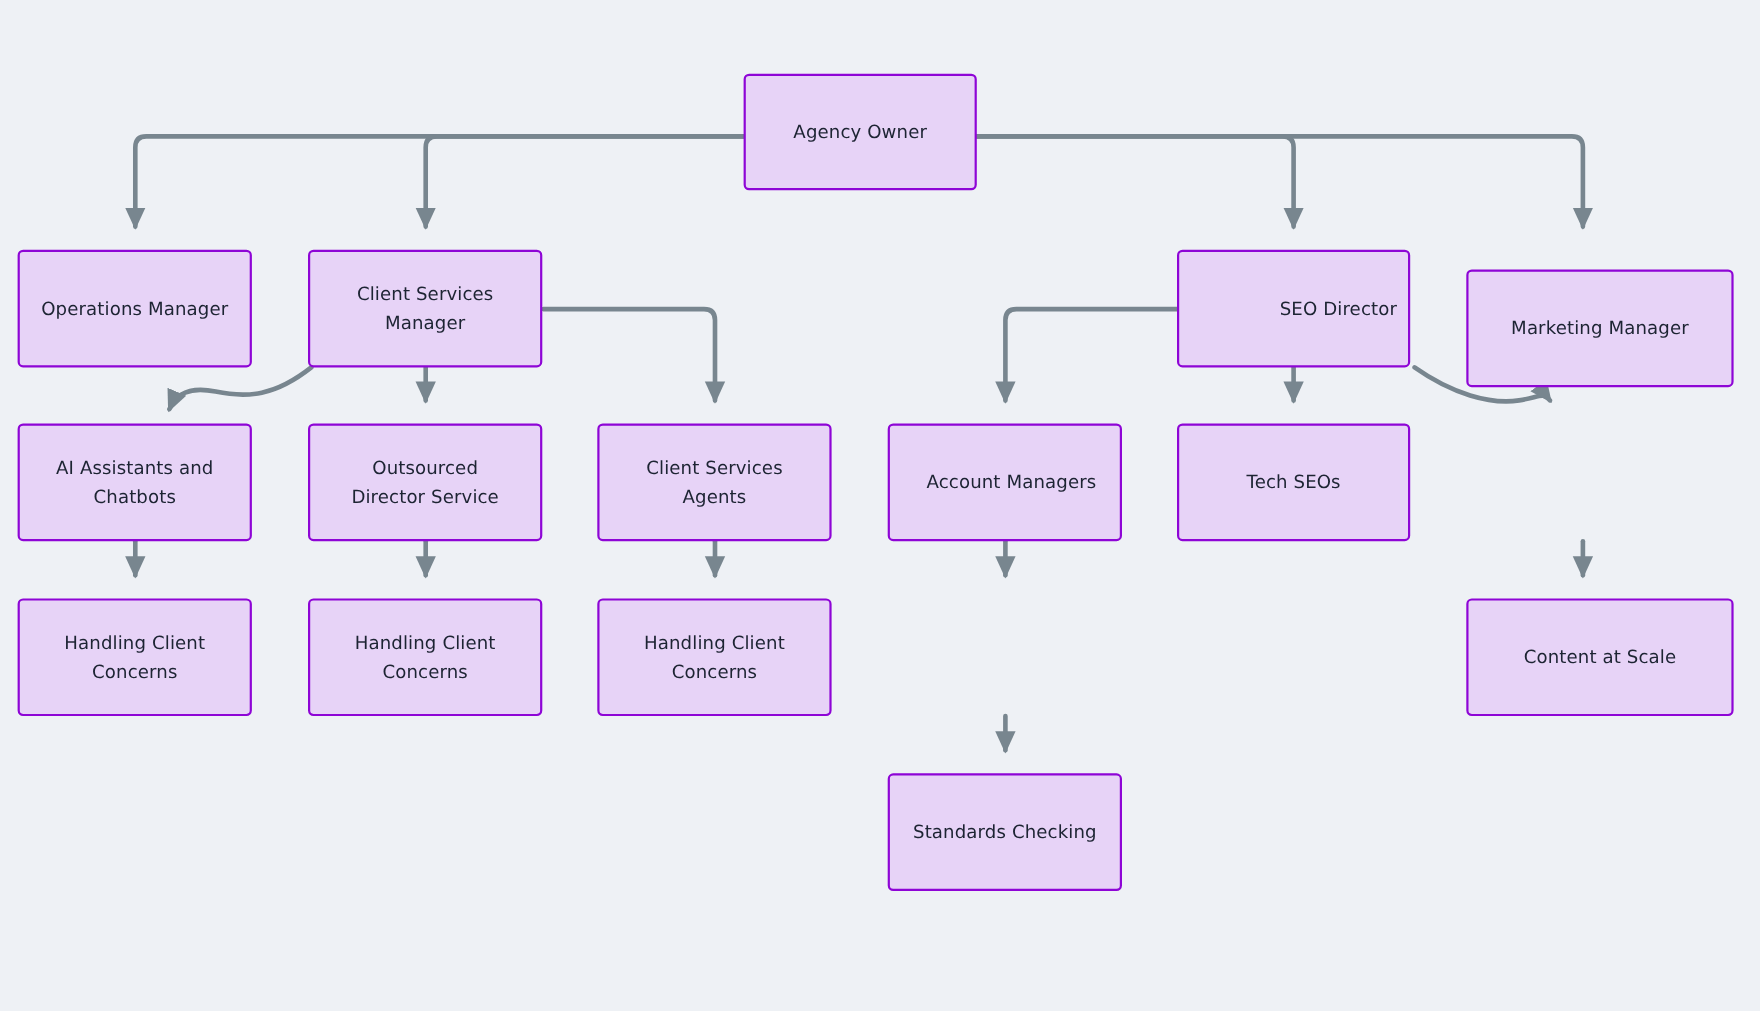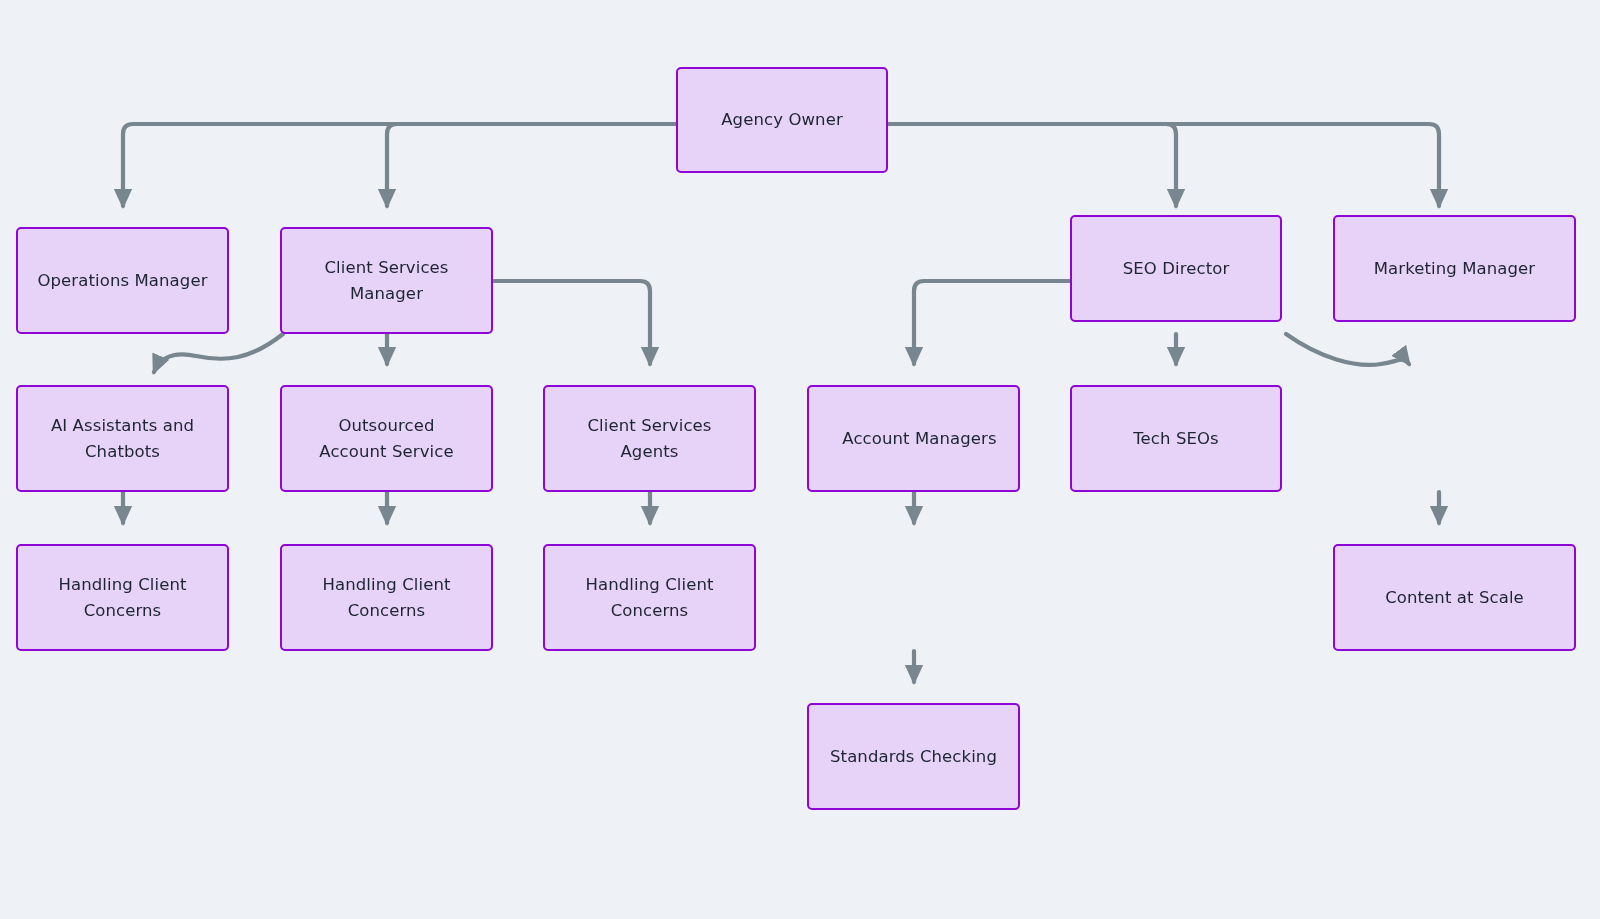--- a/index.html
+++ b/index.html
@@ -104,36 +104,36 @@
 
   <div class="node" style="left:16px; top:227px; width:213px; height:107px;text-align:right;">
     <span class="node-label">Operations Manager</span>
   </div>
 
   <div class="node" style="left:280px; top:227px; width:213px; height:107px;">
     <span class="node-label">Client Services
 Manager</span>
   </div>
 
-  <div class="node" style="left:1070px; top:215px; width:212px; height:107px;">
+  <div class="node" style="left:1070px; top:227px; width:212px; height:107px;justify-content:flex-end;">
     <span class="node-label">SEO Director</span>
   </div>
 
-  <div class="node" style="left:1333px; top:215px; width:243px; height:107px;">
+  <div class="node" style="left:1333px; top:245px; width:243px; height:107px;">
     <span class="node-label">Marketing Manager</span>
   </div>
 
   <div class="node" style="left:16px; top:385px; width:213px; height:107px;">
     <span class="node-label">AI Assistants and
 Chatbots</span>
   </div>
 
   <div class="node" style="left:280px; top:385px; width:213px; height:107px;">
     <span class="node-label">Outsourced
-Account Service</span>
+Director Service</span>
   </div>
 
   <div class="node" style="left:543px; top:385px; width:213px; height:107px;">
     <span class="node-label">Client Services
 Agents</span>
   </div>
 
   <div class="node" style="left:807px; top:385px; width:213px; height:107px;padding-left:22px;">
     <span class="node-label">Account Managers</span>
   </div>

